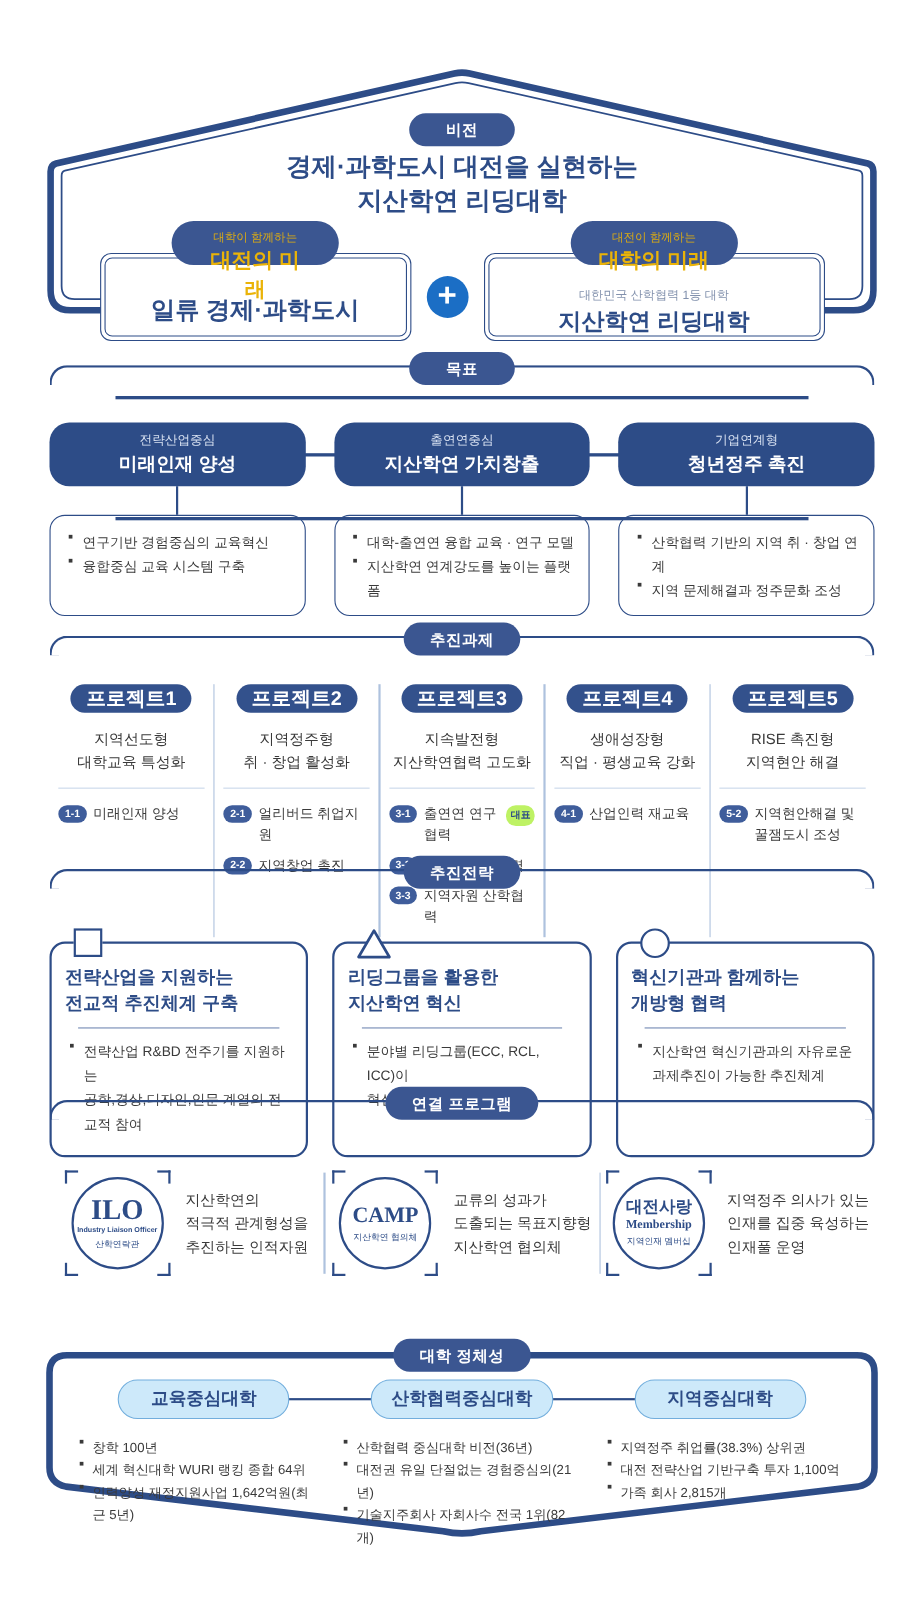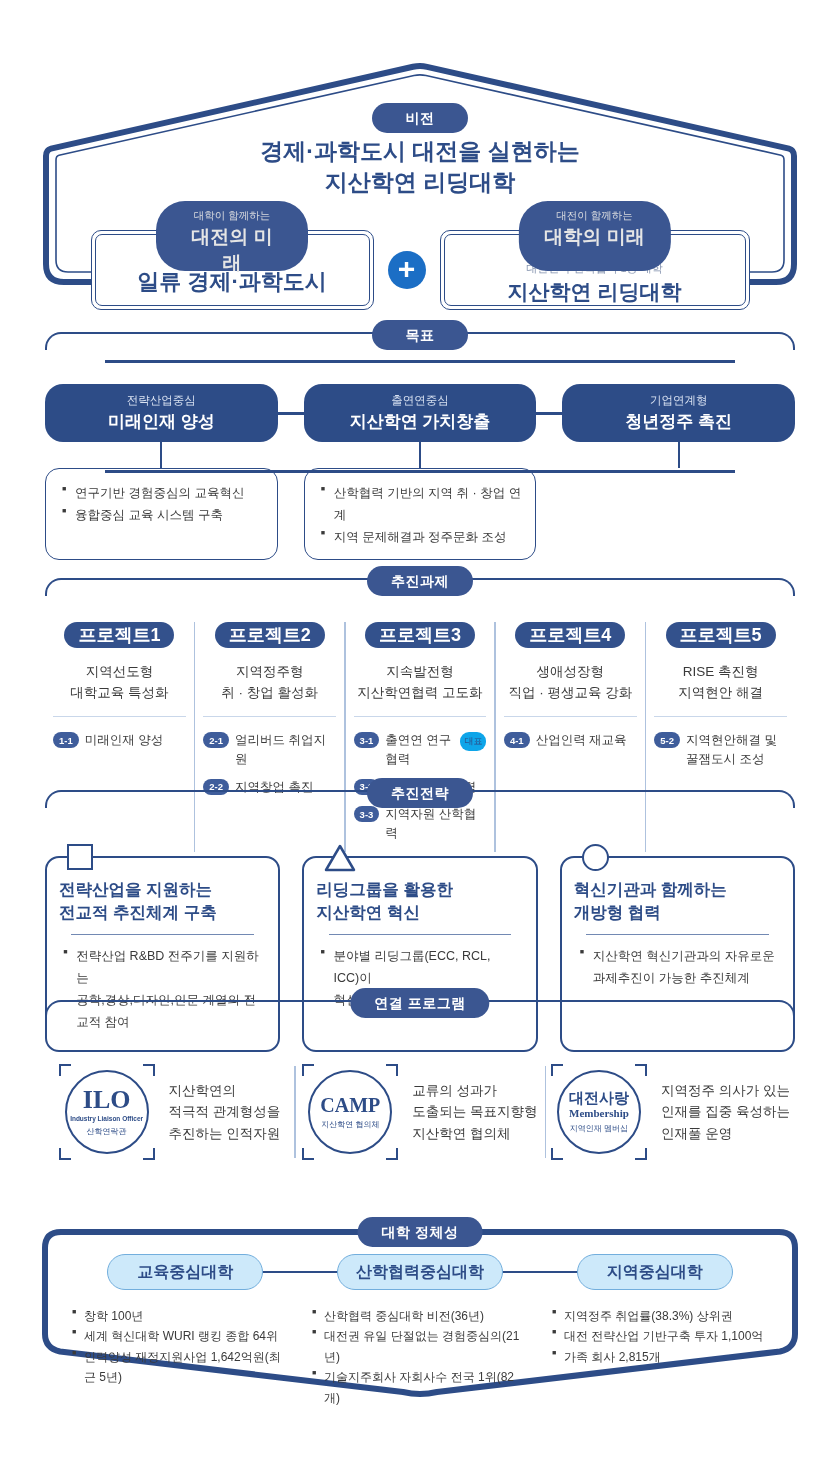--- a/index.html
+++ b/index.html
@@ -40,21 +40,21 @@
   .vision-cards{position:absolute; top:168px; left:0; width:100%; display:flex; justify-content:center; align-items:flex-start; gap:14px;}
   .vcard{
     position:relative; background:#fff; height:80px;
     border:1.5px solid var(--navy); border-radius:10px;
   }
   .vcard::before{content:""; position:absolute; inset:3px; border:1px solid var(--navy); border-radius:7px;}
   .vcard-left{width:283px;}
   .vcard-right{width:310px;}
   .vtag{
     position:absolute; top:-30px; left:50%; transform:translateX(-50%);
-    background:var(--navy2); color:#e5e5e5; border-radius:29px; height:70px; min-width:152px;
+    background:var(--navy2); color:#eab308; border-radius:29px; height:40px; min-width:152px;
     padding:8px 26px 0; text-align:center; z-index:2;
   }
   .vtag .small{font-size:10.5px; display:block; opacity:.92;}
   .vtag .big{font-size:19px; font-weight:bold; display:block; margin-top:1px;}
   .vbody{position:relative; z-index:1; text-align:center; padding-top:36px; color:var(--navy); font-weight:bold; font-size:22px;}
   .vbody-right{padding-top:30px;}
   .vbody-right .cap{display:block; color:var(--cap); font-size:11px; font-weight:normal; margin-bottom:2px;}
   .vbody-right .main{display:block; font-size:21px;}
   .plus{
     width:38px; height:38px; border-radius:50%; background:var(--plus); color:#fff;
@@ -90,21 +90,21 @@
   }
   .ptitle{margin-top:14px; min-height:42px; text-align:center; font-size:13.5px; line-height:1.55; color:var(--txt);}
   .thr{height:1px; background:var(--hr); margin:12px 0 14px;}
   .task-item{display:flex; align-items:flex-start; gap:6px; margin-bottom:9px;}
   .numpill{
     flex:none; background:var(--pillnavy); color:#fff; font-size:9.5px; font-weight:bold;
     border-radius:9px; padding:2.5px 6px; margin-top:1px; letter-spacing:0;
   }
   .task-label{font-size:12.5px; line-height:1.5; color:var(--txt);}
   .rep{
-    flex:none; background:#0ea5e9; color:var(--navy); font-size:9px; font-weight:normal;
+    flex:none; background:#bef264; color:var(--navy); font-size:9px; font-weight:bold;
     border-radius:9px; padding:3px 4px; margin-top:1px;
   }
   
   .sec-strats{top:790px;}
   .strats-row{display:flex; gap:22px; margin-top:48px;}
   .scard{
     position:relative; flex:1; border:2px solid var(--navy); border-radius:14px;
     background:#fff; padding:20px 12px 16px; min-height:122px;
   }
   .shape{position:absolute; top:-14px; left:20px; background:#fff;}
@@ -211,20 +211,24 @@
       <div class="stub"></div>
       <div class="stub"></div>
       <div class="stub"></div>
     </div>
     <div class="goals-row" style="position:static;">
       <div class="gwhite">
         <div class="blt">연구기반 경험중심의 교육혁신</div>
         <div class="blt">융합중심 교육 시스템 구축</div>
       </div>
       <div class="gwhite">
+        <div class="blt">대학-출연연 융합 교육 · 연구 모델</div>
+        <div class="blt">지산학연 연계강도를 높이는 플랫폼</div>
+      </div>
+      <div class="gwhite">
         <div class="blt">산학협력 기반의 지역 취 · 창업 연계</div>
         <div class="blt">지역 문제해결과 정주문화 조성</div>
       </div>
     </div>
   </div>
 </div>
 
 <div class="section sec-tasks">
   <div class="bracket">
     <span class="badge">추진과제</span>

